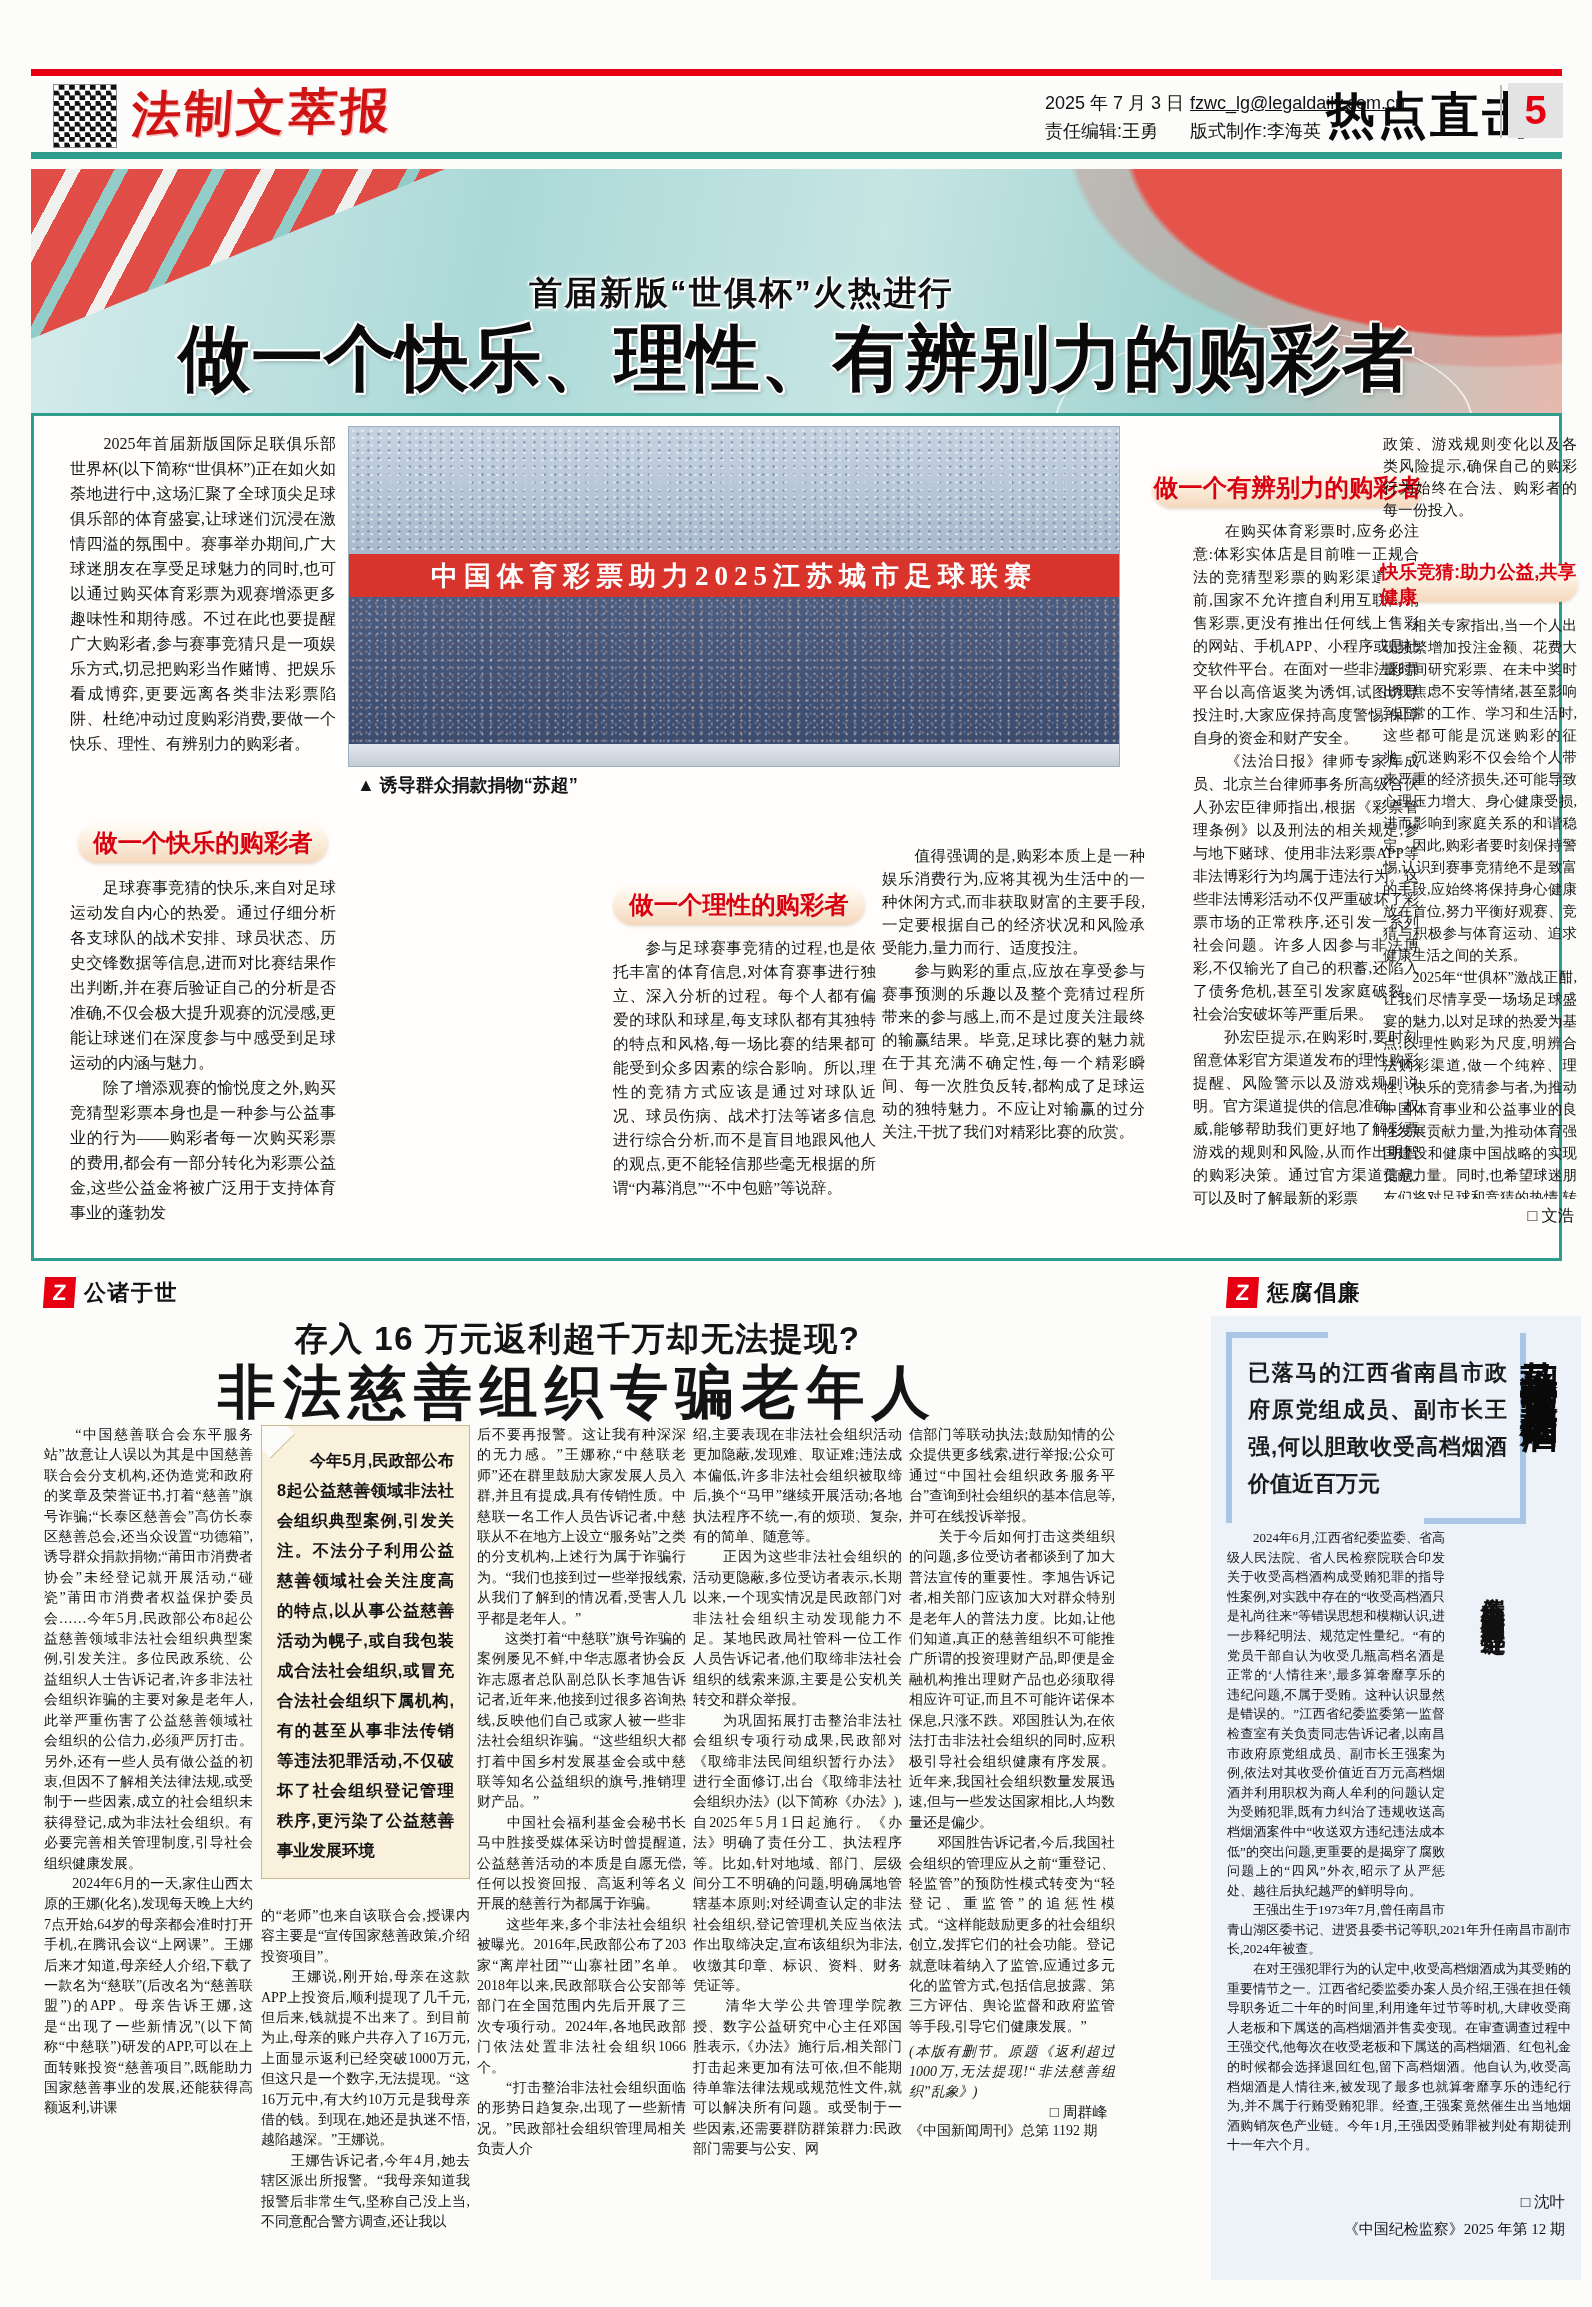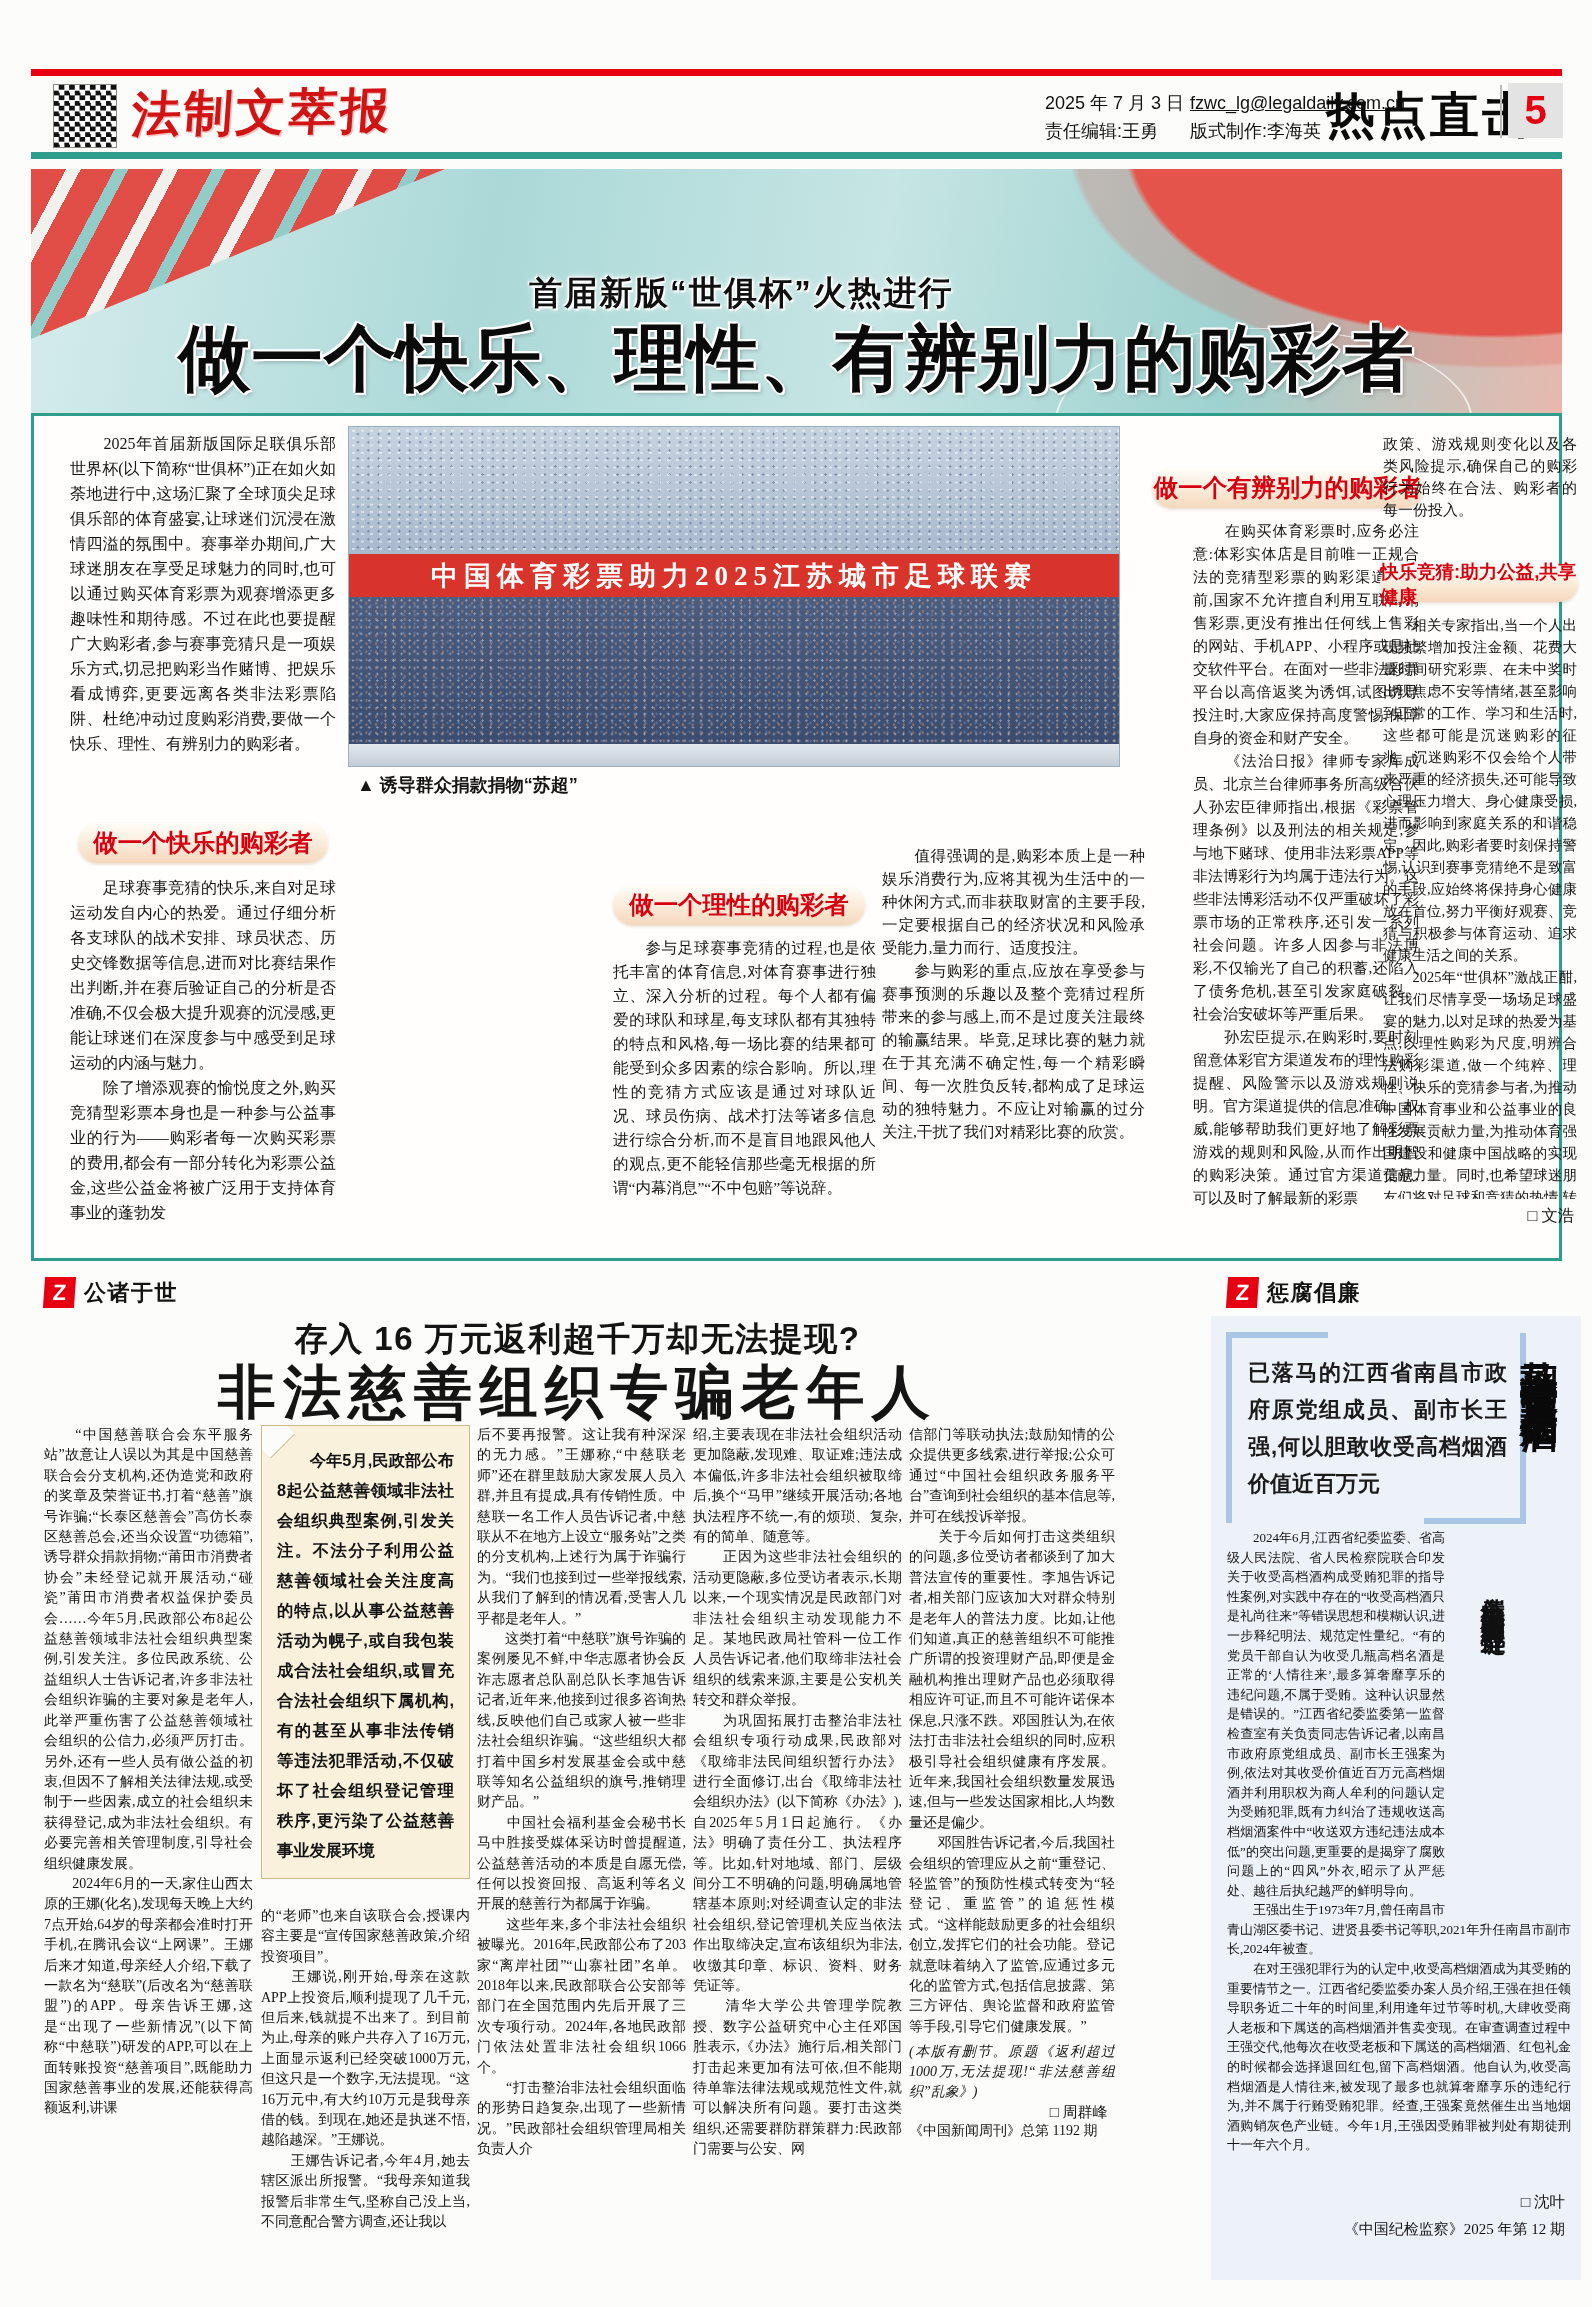--- a/index.html
+++ b/index.html
@@ -192,21 +192,21 @@
       <p>后不要再报警。这让我有种深深的无力感。”王娜称,“中慈联老师”还在群里鼓励大家发展人员入群,并且有提成,具有传销性质。中慈联一名工作人员告诉记者,中慈联从不在地方上设立“服务站”之类的分支机构,上述行为属于诈骗行为。“我们也接到过一些举报线索,从我们了解到的情况看,受害人几乎都是老年人。”</p>
       <p>　　这类打着“中慈联”旗号诈骗的案例屡见不鲜,中华志愿者协会反诈志愿者总队副总队长李旭告诉记者,近年来,他接到过很多咨询热线,反映他们自己或家人被一些非法社会组织诈骗。“这些组织大都打着中国乡村发展基金会或中慈联等知名公益组织的旗号,推销理财产品。”</p>
       <p>　　中国社会福利基金会秘书长马中胜接受媒体采访时曾提醒道,公益慈善活动的本质是自愿无偿,任何以投资回报、高返利等名义开展的慈善行为都属于诈骗。</p>
       <p>　　这些年来,多个非法社会组织被曝光。2016年,民政部公布了203家“离岸社团”“山寨社团”名单。2018年以来,民政部联合公安部等部门在全国范围内先后开展了三次专项行动。2024年,各地民政部门依法处置非法社会组织1066个。</p>
       <p>　　“打击整治非法社会组织面临的形势日趋复杂,出现了一些新情况。”民政部社会组织管理局相关负责人介</p>
     </div>
   <div class="abs flow ccol" style="left:693px;top:1425px;width:209px;height:857px;">
       <p>绍,主要表现在非法社会组织活动更加隐蔽,发现难、取证难;违法成本偏低,许多非法社会组织被取缔后,换个“马甲”继续开展活动;各地执法程序不统一,有的烦琐、复杂,有的简单、随意等。</p>
       <p>　　正因为这些非法社会组织的活动更隐蔽,多位受访者表示,长期以来,一个现实情况是民政部门对非法社会组织主动发现能力不足。某地民政局社管科一位工作人员告诉记者,他们取缔非法社会组织的线索来源,主要是公安机关转交和群众举报。</p>
       <p>　　为巩固拓展打击整治非法社会组织专项行动成果,民政部对《取缔非法民间组织暂行办法》进行全面修订,出台《取缔非法社会组织办法》(以下简称《办法》),自2025年5月1日起施行。《办法》明确了责任分工、执法程序等。比如,针对地域、部门、层级间分工不明确的问题,明确属地管辖基本原则;对经调查认定的非法社会组织,登记管理机关应当依法作出取缔决定,宣布该组织为非法,收缴其印章、标识、资料、财务凭证等。</p>
-      <p>　　清华大学公共管理学院教授、数字公益研究中心主任邓国胜表示,《办法》施行后,相关部门打击起来更加有法可依,但不能期待单靠法律法规或规范性文件,就可以解决所有问题。要打击这类组织,还需要群防群策群力:民政部门需要与公安、网</p>
+      <p>　　清华大学公共管理学院教授、数字公益研究中心主任邓国胜表示,《办法》施行后,相关部门打击起来更加有法可依,但不能期待单靠法律法规或规范性文件,就可以解决所有问题。或受制于一些因素,还需要群防群策群力:民政部门需要与公安、网</p>
     </div>
 
   <div class="abs" style="left:909px;top:1425px;width:206px;height:857px;overflow:hidden;">
     <div class="flow ccol">
         <p>信部门等联动执法;鼓励知情的公众提供更多线索,进行举报;公众可通过“中国社会组织政务服务平台”查询到社会组织的基本信息等,并可在线投诉举报。</p>
         <p>　　关于今后如何打击这类组织的问题,多位受访者都谈到了加大普法宣传的重要性。李旭告诉记者,相关部门应该加大对群众特别是老年人的普法力度。比如,让他们知道,真正的慈善组织不可能推广所谓的投资理财产品,即便是金融机构推出理财产品也必须取得相应许可证,而且不可能许诺保本保息,只涨不跌。邓国胜认为,在依法打击非法社会组织的同时,应积极引导社会组织健康有序发展。近年来,我国社会组织数量发展迅速,但与一些发达国家相比,人均数量还是偏少。</p>
         <p>　　邓国胜告诉记者,今后,我国社会组织的管理应从之前“重登记、轻监管”的预防性模式转变为“轻登记、重监管”的追惩性模式。“这样能鼓励更多的社会组织创立,发挥它们的社会功能。登记就意味着纳入了监管,应通过多元化的监管方式,包括信息披露、第三方评估、舆论监督和政府监管等手段,引导它们健康发展。”</p>
       </div>
     <p class="ccol kai" style="margin-top:4.4px;">(本版有删节。原题《返利超过1000万,无法提现!“非法慈善组织”乱象》)</p>
     <div class="byline-r">□ 周群峰</div>

